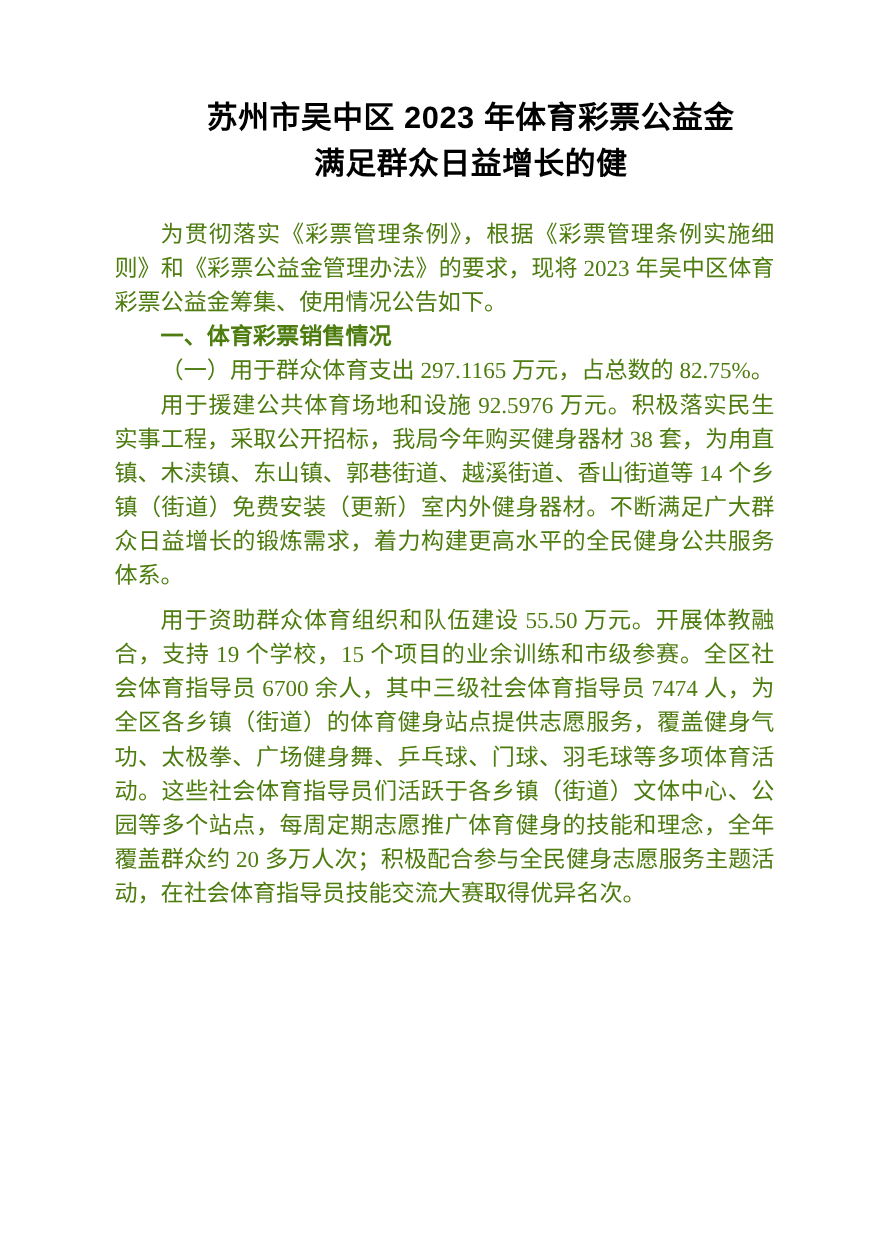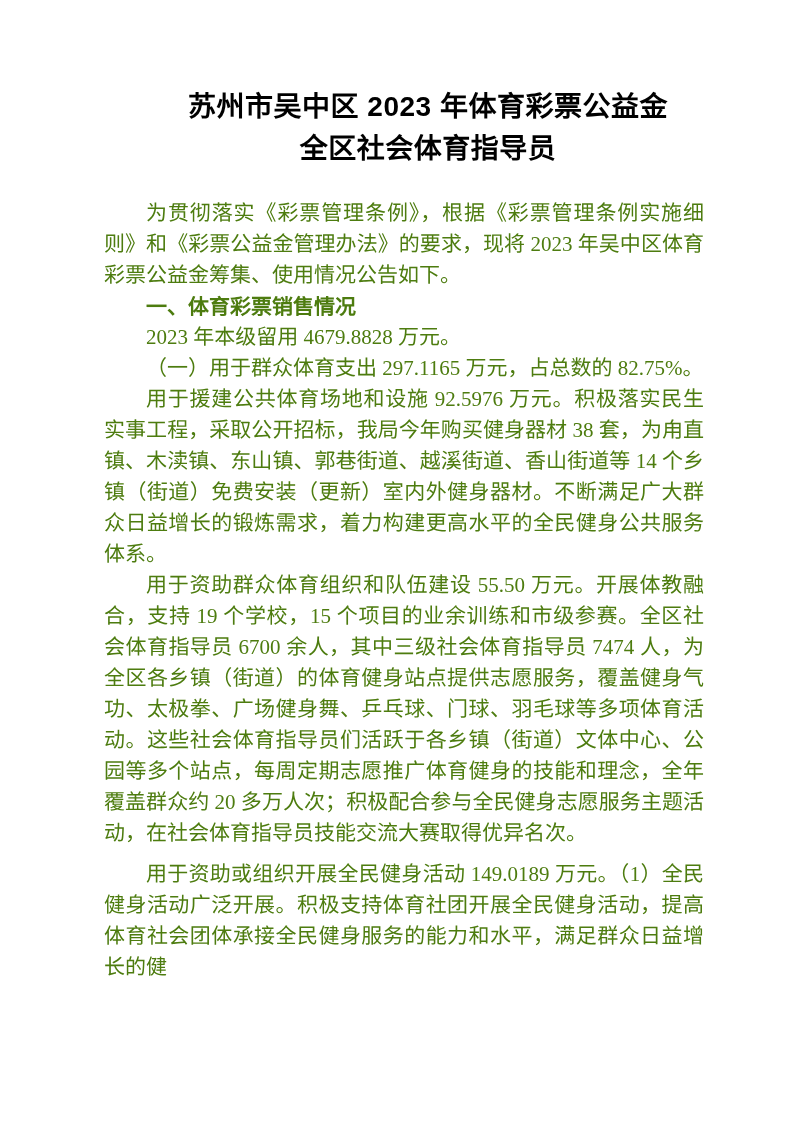--- a/index.html
+++ b/index.html
@@ -46,24 +46,22 @@
   }
   .para.body { font-weight: 400; }
   .para:last-child { margin-top: 10px; }
 </style>
 </head>
 <body>
 
 <div class="page">
   <h1 class="doc-title">
     <span class="title-line">苏州市吴中区 2023 年体育彩票公益金</span>
-    <span class="title-line">全区社会体育指导员</span>
+    <span class="title-line">满足群众日益增长的健</span>
   </h1>
   <div class="doc-body" id="doc-body">
       <p class="para body">为贯彻落实《彩票管理条例》，根据《彩票管理条例实施细则》和《彩票公益金管理办法》的要求，现将 2023 年吴中区体育彩票公益金筹集、使用情况公告如下。</p>
       <p class="para heading">一、体育彩票销售情况</p>
-      <p class="para body">2023 年本级留用 4679.8828 万元。</p>
       <p class="para body">（一）用于群众体育支出 297.1165 万元，占总数的 82.75%。</p>
       <p class="para body">用于援建公共体育场地和设施 92.5976 万元。积极落实民生实事工程，采取公开招标，我局今年购买健身器材 38 套，为甪直镇、木渎镇、东山镇、郭巷街道、越溪街道、香山街道等 14 个乡镇（街道）免费安装（更新）室内外健身器材。不断满足广大群众日益增长的锻炼需求，着力构建更高水平的全民健身公共服务体系。</p>
       <p class="para body">用于资助群众体育组织和队伍建设 55.50 万元。开展体教融合，支持 19 个学校，15 个项目的业余训练和市级参赛。全区社会体育指导员 6700 余人，其中三级社会体育指导员 7474 人，为全区各乡镇（街道）的体育健身站点提供志愿服务，覆盖健身气功、太极拳、广场健身舞、乒乓球、门球、羽毛球等多项体育活动。这些社会体育指导员们活跃于各乡镇（街道）文体中心、公园等多个站点，每周定期志愿推广体育健身的技能和理念，全年覆盖群众约 20 多万人次；积极配合参与全民健身志愿服务主题活动，在社会体育指导员技能交流大赛取得优异名次。</p>
-      <p class="para body">用于资助或组织开展全民健身活动 149.0189 万元。（1）全民健身活动广泛开展。积极支持体育社团开展全民健身活动，提高体育社会团体承接全民健身服务的能力和水平，满足群众日益增长的健</p>
     </div>
 </div>
 
 </body></html>

